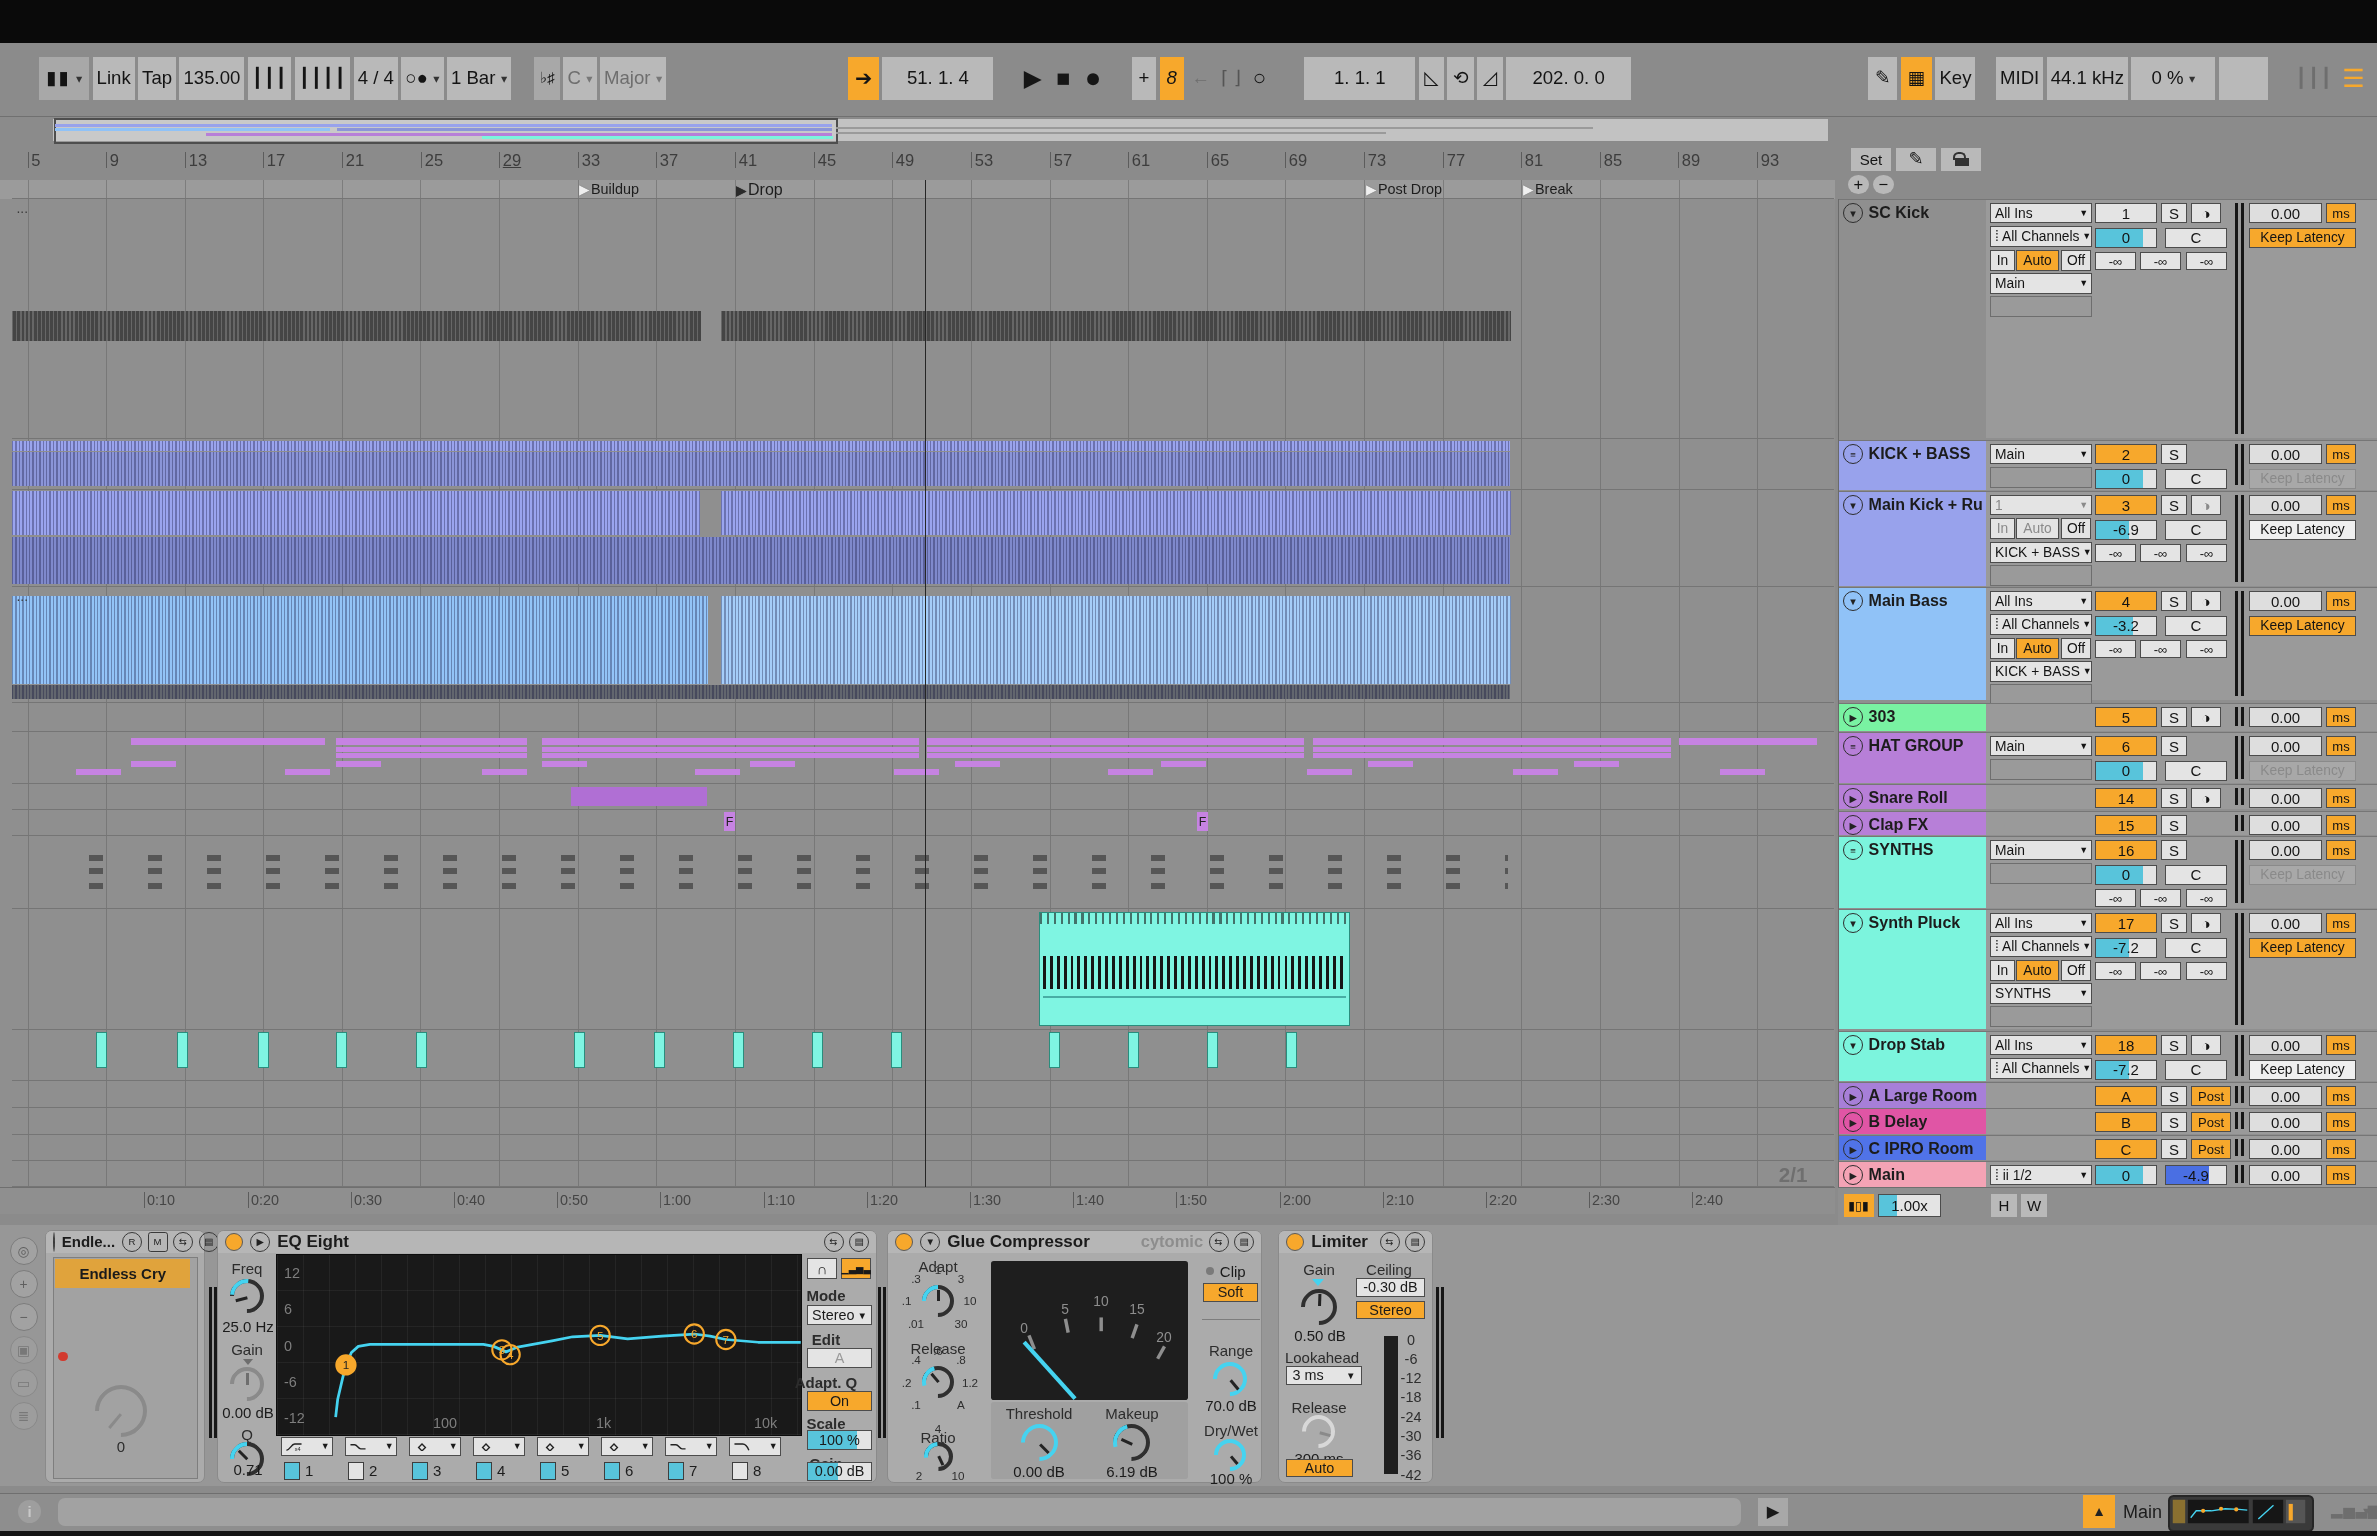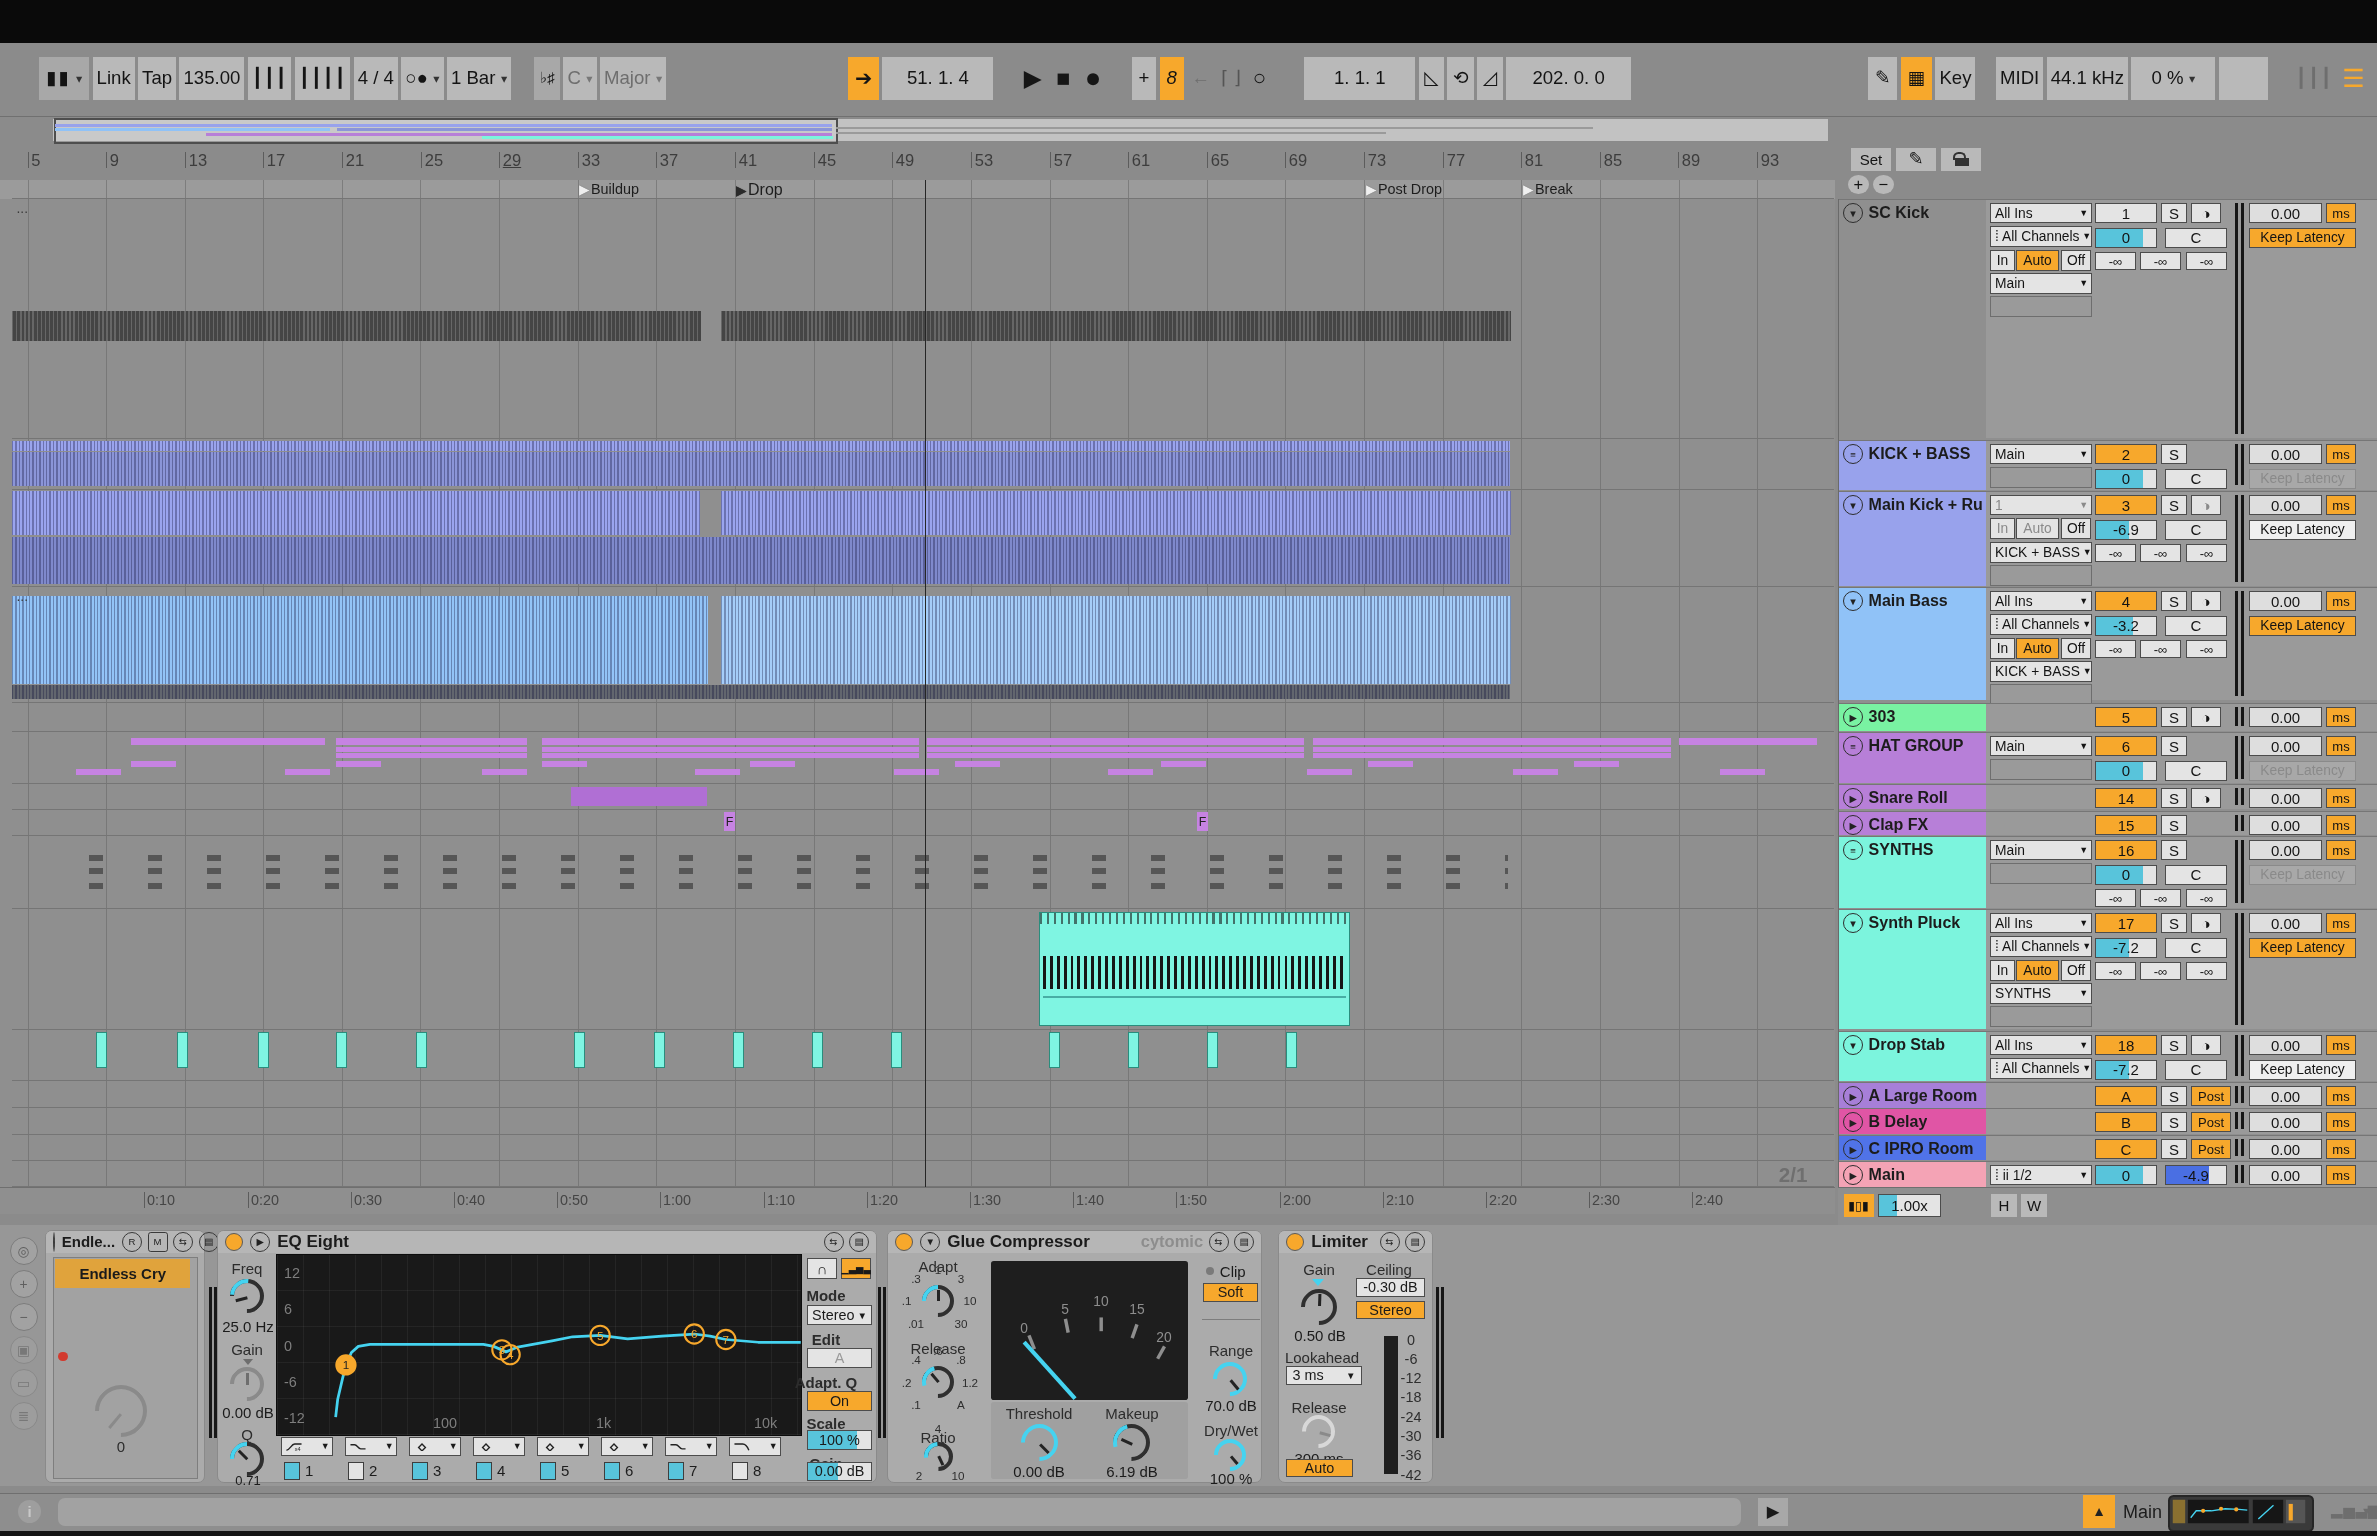--- a/index.html
+++ b/index.html
@@ -1009,21 +1009,21 @@
       <div class="paramval" style="left:30px;top:87px;">25.0 Hz</div>
       <div class="paramlabel" style="left:29px;top:110px;">Gain</div>
       <div style="position:absolute;left:25px;top:128px;width:0;height:0;border-left:5.5px solid transparent;border-right:5.5px solid transparent;border-top:6.9px solid #6e6e6e;"></div>
       <div class="ring" style="left:12.4px;top:136px;width:34px;height:34px;border:4.1px solid #8a8a8a;border-bottom-color:transparent;"></div>
       <div class="needle" style="left:28px;top:142px;height:12.4px;background:#6e6e6e;transform:rotate(0deg);"></div>
       <div class="paramval" style="left:30px;top:173px;">0.00 dB</div>
       <div class="paramlabel" style="left:29px;top:195px;">Q</div>
       <div class="ring" style="left:12.4px;top:211px;width:34px;height:34px;border:4.1px solid #2f2f2f;border-bottom-color:transparent;"></div>
       <div class="ring" style="left:12.4px;top:211px;width:34px;height:34px;border:4.1px solid transparent;border-left-color:#45d3f0;transform:rotate(45deg);"></div>
       <div class="needle" style="left:28px;top:216px;height:12.4px;transform:rotate(-45deg);"></div>
-      <div class="paramval" style="left:30px;top:242px;font-size:13px;">0.71</div>
+      <div class="paramval" style="left:30px;top:230px;font-size:15px;">0.71</div>
 
       <div id="eqgraph" style="left:58px;top:23.4px;width:524px;height:180px;">
         <svg id="eqsvg" width="524" height="180" viewBox="0 0 762 262">
             <polyline points="85,236 88,210 95,180 100,160 108,142 118,133 135,130 300,130 315,133 333,141 350,134 400,125 430,119 470,117 510,122 560,118 607,115 630,118 653,123 700,127 762,127" fill="none" stroke="#45d3f0" stroke-width="4" stroke-linejoin="round"></polyline>
             <circle cx="100" cy="160" r="14" fill="#f7a82c" stroke="#f7a82c" stroke-width="3"></circle>
             <text x="100" y="166" text-anchor="middle" font-size="17" fill="#222">1</text>
             <circle cx="327" cy="138" r="14" fill="none" stroke="#f7a82c" stroke-width="3"></circle>
             <text x="327" y="144" text-anchor="middle" font-size="17" fill="#f7a82c">3</text>
             <circle cx="339" cy="145" r="14" fill="none" stroke="#f7a82c" stroke-width="3"></circle>
             <text x="339" y="151" text-anchor="middle" font-size="17" fill="#f7a82c">4</text>

